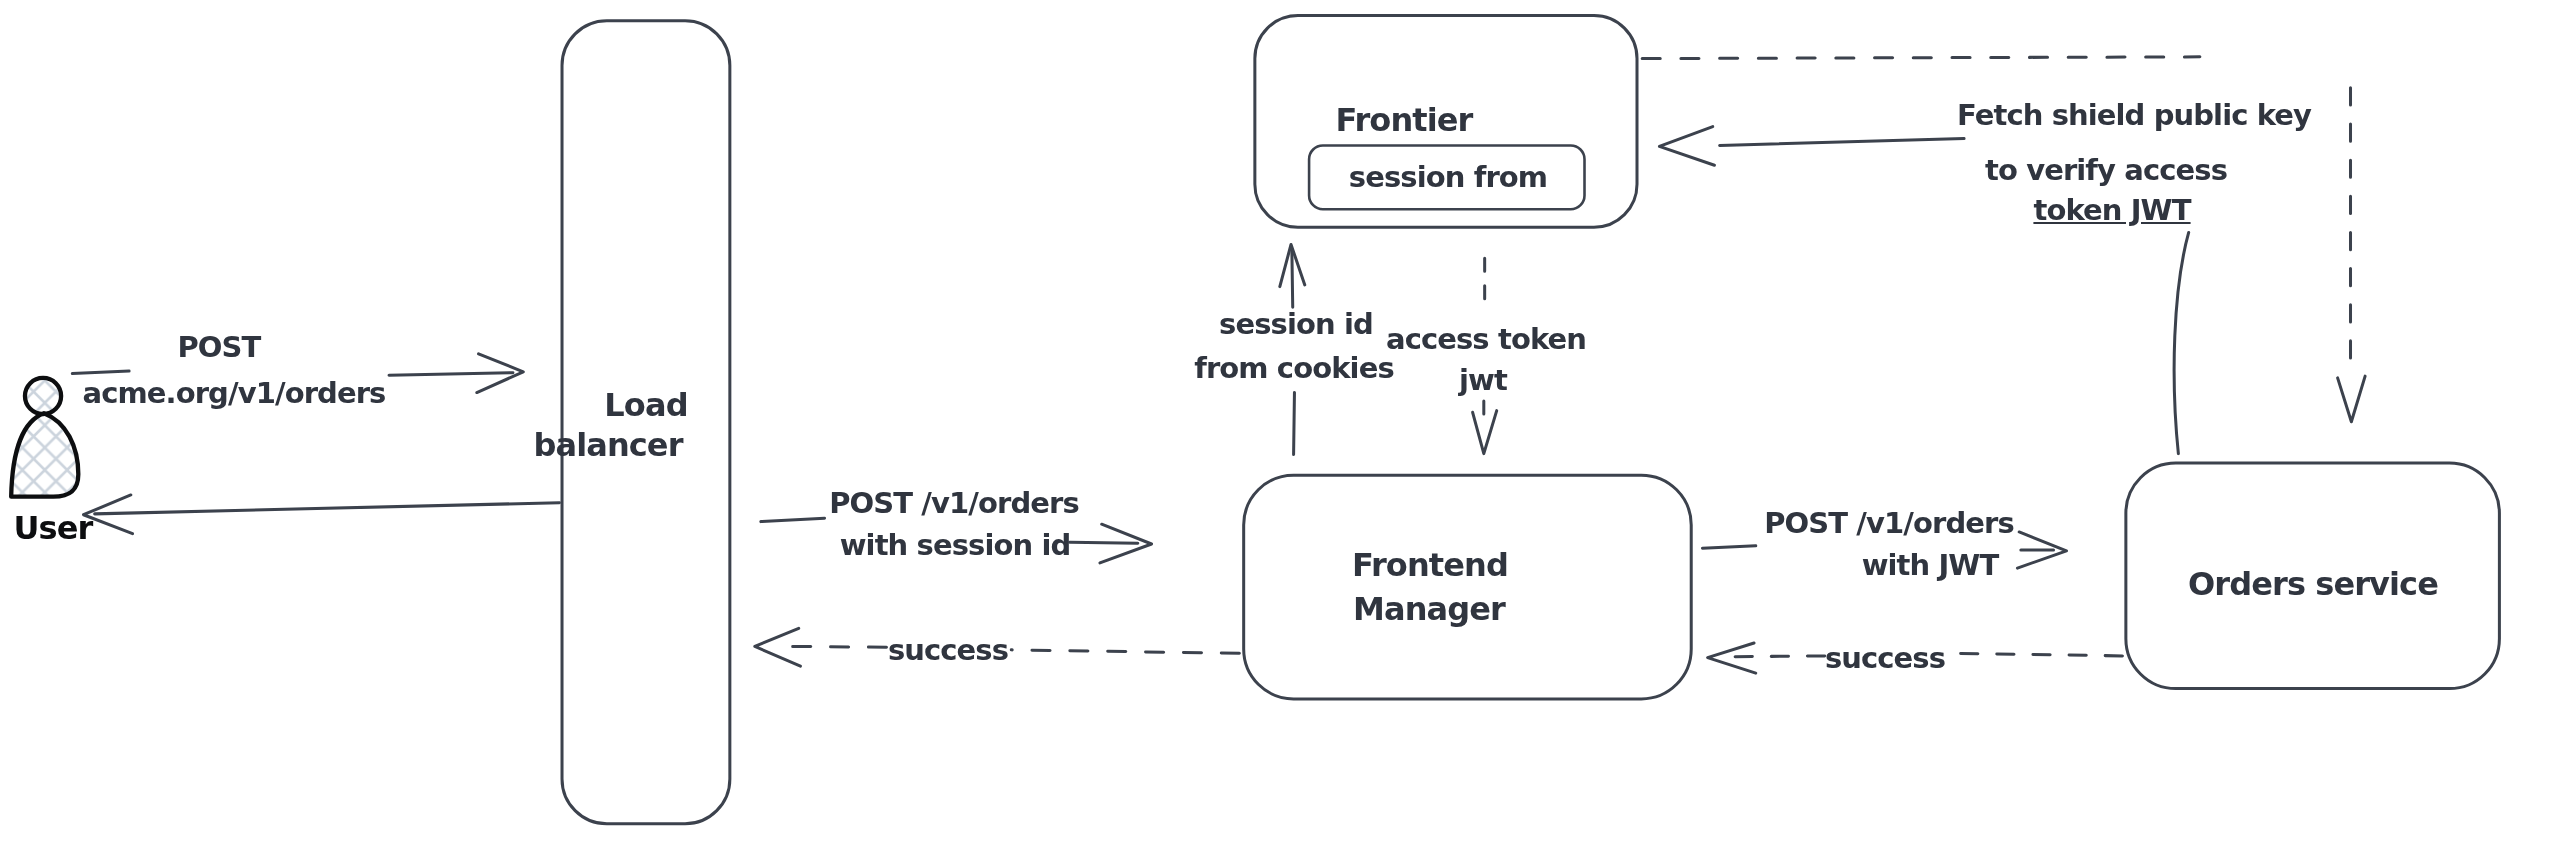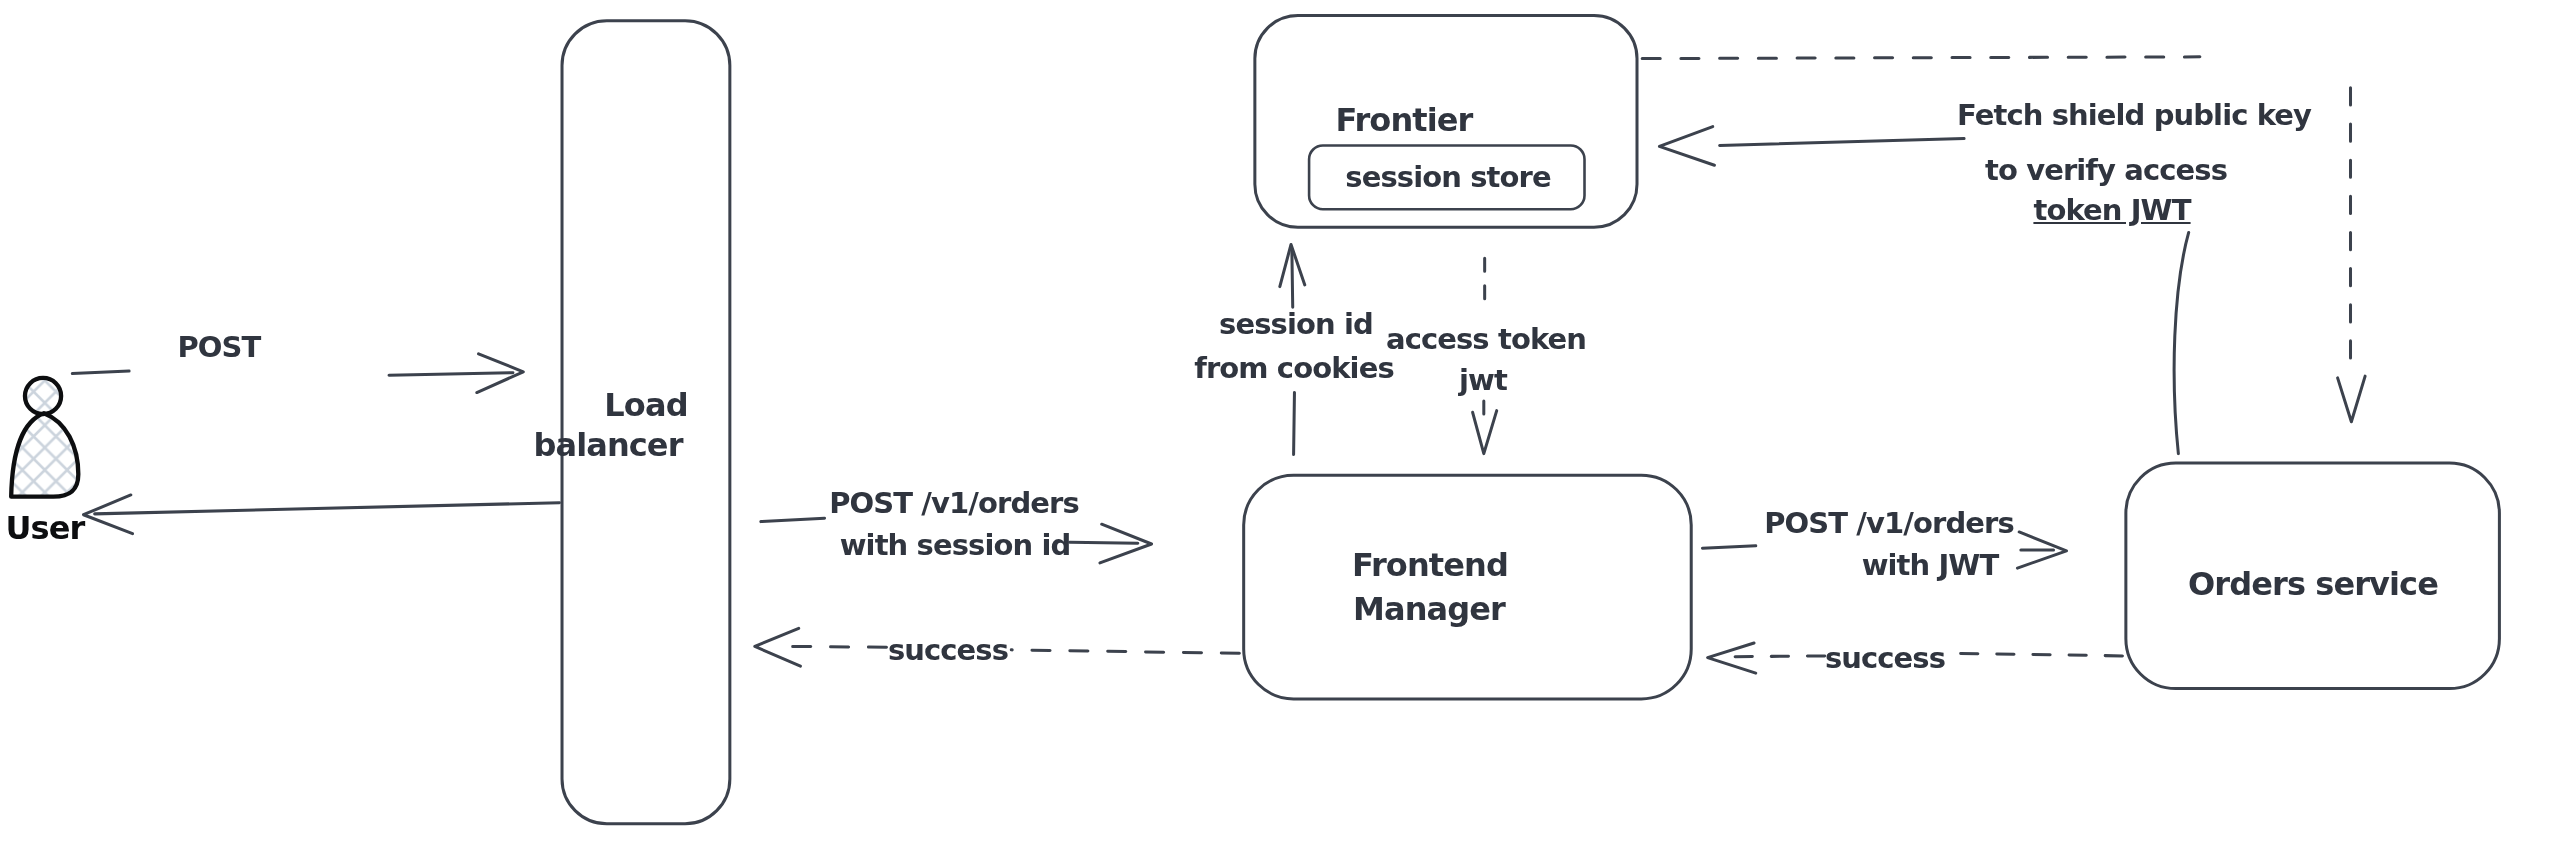--- a/index.html
+++ b/index.html
@@ -3,21 +3,21 @@
 <meta charset="utf-8">
 <style>
   html,body{margin:0;padding:0;background:#ffffff;}
   body{width:2576px;height:847px;overflow:hidden;}
   .canvas{position:relative;width:2576px;height:847px;background:#ffffff;
           font-family:"DejaVu Sans",sans-serif;}
   .layer{position:absolute;left:0;top:0;width:100%;height:100%;}
   .lbl{position:absolute;transform:translate(-50%,-50%);white-space:nowrap;
        font-size:29px;font-weight:600;letter-spacing:-0.9px;color:#30353f;}
   .nodelbl{font-size:32px;}
-  .userlbl{font-size:32px;font-weight:700;color:#0d0e10;}
+  .userlbl{font-size:32px;font-weight:700;color:#0d0e10;margin-left:8px;}
 </style>
 </head>
 <body>
 
 <div class="canvas">
 
   <svg class="layer" viewBox="0 0 2993 984">
     <defs>
       <pattern id="hatch" patternUnits="userSpaceOnUse" width="26" height="26">
         <path d="M0 0 L26 26 M26 0 L0 26" fill="none" stroke="#ccd4dd" stroke-width="3"></path>
@@ -99,30 +99,31 @@
         <path d="M2466 762 L2265 759" stroke-dasharray="20 22"></path>
         <path d="M2120 762 L2012 763" stroke-dasharray="20 22"></path>
         <path d="M2038 747 L1984 764 L2040 782"></path>
       </g>
     </g>
   </svg>
 
   <div class="lbl userlbl" style="left:45px;top:528px;">User</div>
 
   <div class="lbl" style="left:219px;top:347px;">POST</div>
+  <div class="lbl" style="left:234px;top:393px;">acme.org/v1/orders</div>
 
   <div class="lbl nodelbl" style="left:646px;top:405px;">Load</div>
   <div class="lbl nodelbl" style="left:608px;top:445px;">balancer</div>
 
   <div class="lbl" style="left:954px;top:503px;">POST /v1/orders</div>
   <div class="lbl" style="left:955px;top:545px;">with session id</div>
   <div class="lbl" style="left:948px;top:650px;">success</div>
 
   <div class="lbl nodelbl" style="left:1368px;top:120px;margin-left:36px;">Frontier</div>
-  <div class="lbl nodelbl" style="left:1448px;top:177px;font-size:29px;">session store</div>
+  <div class="lbl nodelbl" style="left:1448px;top:177px;font-size:29px;">session from</div>
 
   <div class="lbl" style="left:1296px;top:324px;">session id</div>
   <div class="lbl" style="left:1294px;top:368px;">from cookies</div>
 
   <div class="lbl" style="left:1486px;top:339px;">access token</div>
   <div class="lbl" style="left:1483px;top:380px;">jwt</div>
 
   <div class="lbl nodelbl" style="left:1430px;top:565px;text-align:center;">Frontend</div>
   <div class="lbl nodelbl" style="left:1429px;top:609px;">Manager</div>
 

